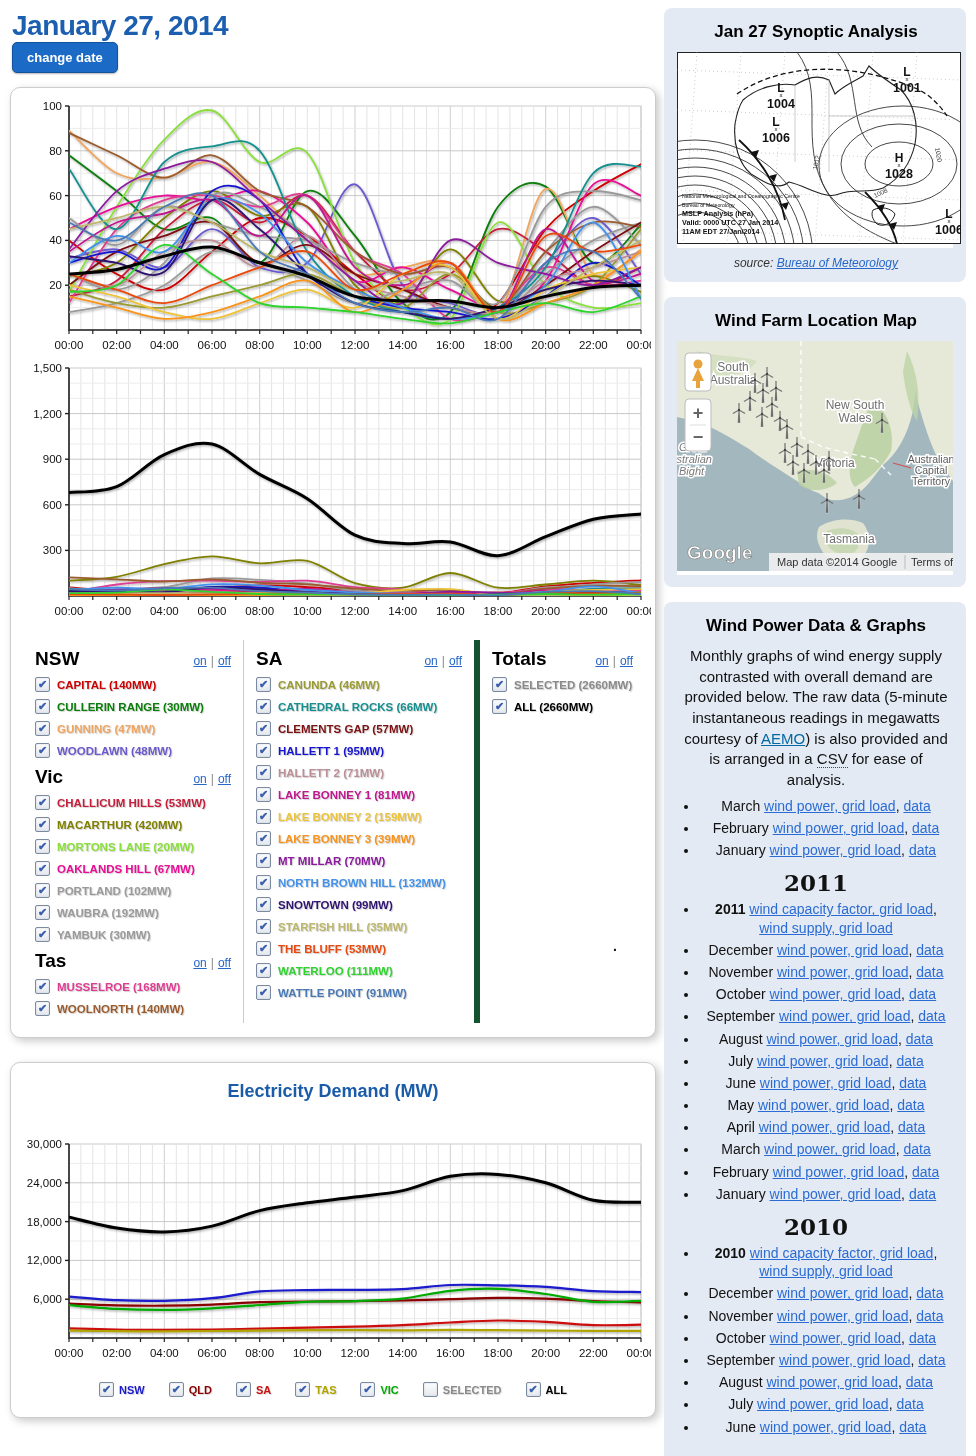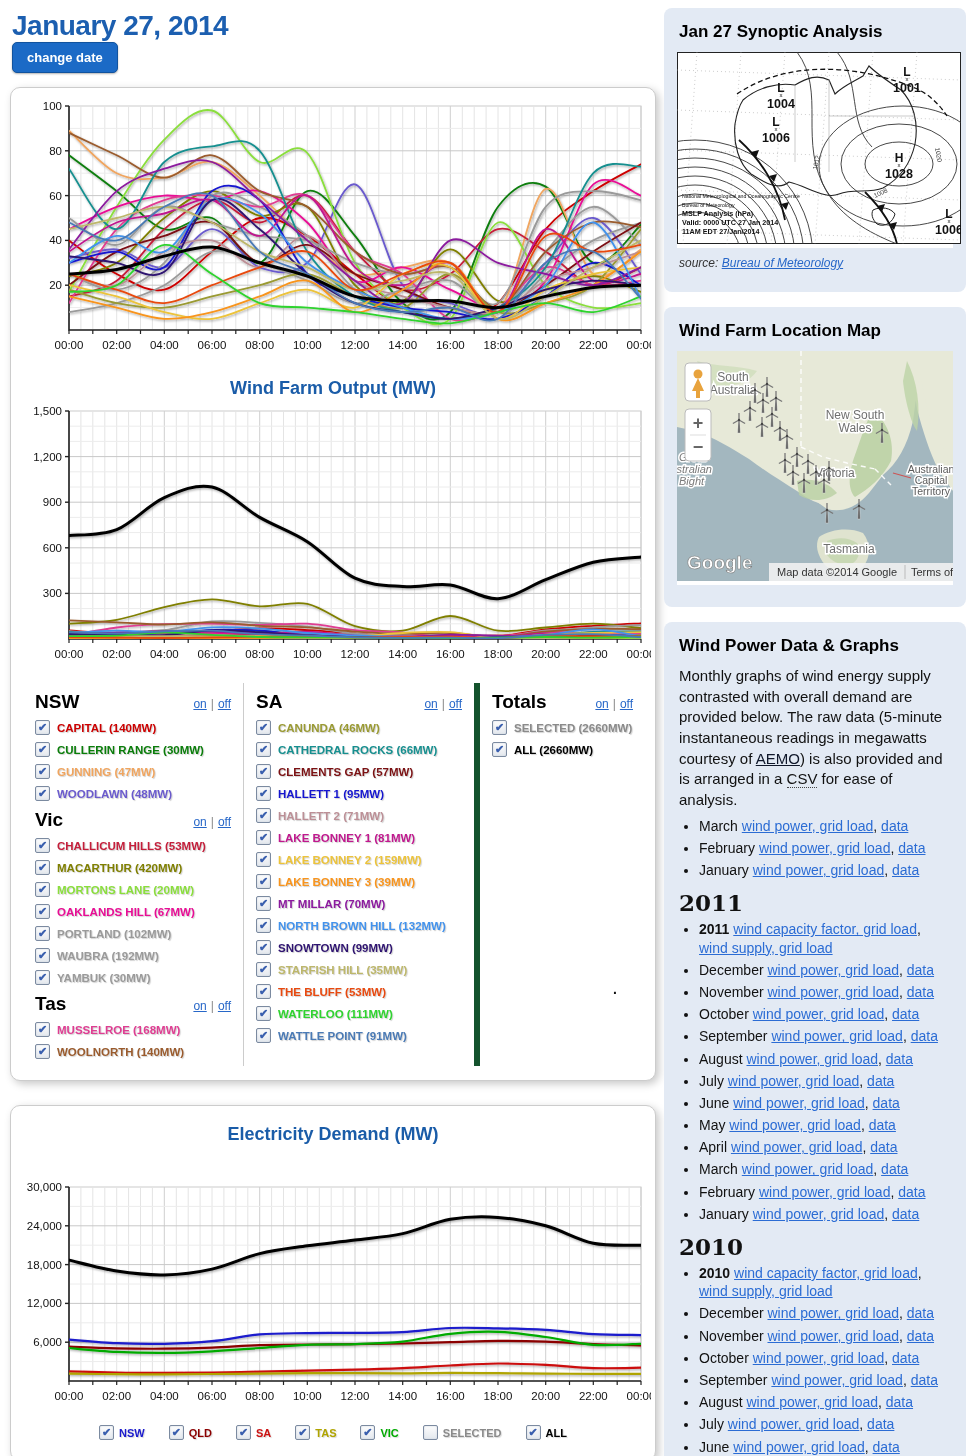--- a/index.html
+++ b/index.html
@@ -34,27 +34,27 @@
   .cb{width:13px;height:13px;border:1px solid #7b8aa0;border-radius:2px;background:linear-gradient(#fdfdfd,#e4e8ee);
     display:inline-flex;align-items:center;justify-content:center;font-size:11px;line-height:1;color:#3a5fae;
     flex:0 0 13px;box-shadow:inset 0 0 2px #c9d2de;}
   .cb.checked::after{content:"✔";font-weight:bold;}
   .stray{position:absolute;right:28px;top:298px;font-size:14px;font-weight:bold;}
   
   .dleg{display:flex;justify-content:center;gap:24px;margin:14px 0 6px 0;}
   .dleg .item{display:flex;align-items:center;gap:5px;cursor:pointer;}
   .dleg .lbl{font-size:11px;font-weight:bold;text-shadow:1px 1px 1px rgba(0,0,0,.15);}
   
-  .sbox{background:#e3eaf4;border-radius:8px;padding:12px 13px 22px 13px;margin-bottom:15px;}
+  .sbox{background:#e3eaf4;border-radius:8px;padding:12px 13px 12px 13px;margin-bottom:15px;text-align:center;}
   .sb-h{font-size:17px;font-weight:bold;margin:2px 0 10px 2px;color:#000;}
   .mapframe{background:#fff;}
   .srcline{font-size:12px;font-style:italic;color:#333;margin:8px 0 0 2px;}
   .srcline a{color:#2767c8;}
   .intro{font-size:15px;line-height:1.38;margin:0 0 6px 2px;}
-  .intro a{color:#0f172a;}
+  .intro a{color:#0369a1;}
   .abbr{border-bottom:1px dotted #444;text-decoration:none;}
   .yr{font-family:"DejaVu Serif","Liberation Serif",serif;font-size:23px;font-weight:bold;margin:10px 0 4px 2px;}
   ul.mlist{margin:2px 0 4px 0;padding-left:22px;font-size:14px;}
   ul.mlist li{margin:4px 0;line-height:1.3;}
   ul.mlist a{color:#2b6cd4;}
   ul.mlist b{font-weight:bold;}
   svg text{font-family:"Liberation Sans",sans-serif;}
 </style>
 </head>
 <body>
@@ -212,21 +212,20 @@
               <path d="M52.0,164.8C59.9,160.3 83.8,139.8 99.7,137.9C115.6,136.1 131.4,159.6 147.3,153.6C163.2,147.6 179.1,108.4 195.0,102.1C210.9,95.7 226.8,105.1 242.7,115.5C258.6,126.0 274.4,152.1 290.3,164.8C306.2,177.5 322.1,184.2 338.0,191.7C353.9,199.1 369.8,204.7 385.7,209.6C401.6,214.5 417.4,220.1 433.3,220.8C449.2,221.5 465.1,219.7 481.0,214.1C496.9,208.5 512.8,202.1 528.7,187.2C544.6,172.3 560.4,122.2 576.3,124.5C592.2,126.7 616.1,187.9 624.0,200.6" stroke="#4292ec" stroke-width="1.8"></path>
               <path d="M52.0,158.1C59.9,159.2 83.8,162.2 99.7,164.8C115.6,167.4 131.4,184.2 147.3,173.8C163.2,163.3 179.1,109.2 195.0,102.1C210.9,95.0 226.8,118.9 242.7,131.2C258.6,143.5 274.4,163.7 290.3,176.0C306.2,188.3 322.1,198.8 338.0,205.1C353.9,211.5 369.8,211.5 385.7,214.1C401.6,216.7 417.4,221.5 433.3,220.8C449.2,220.1 465.1,214.5 481.0,209.6C496.9,204.7 512.8,196.2 528.7,191.7C544.6,187.2 560.4,183.5 576.3,182.7C592.2,182.0 616.1,186.5 624.0,187.2" stroke="#2e1370" stroke-width="1.8"></path>
               <path d="M52.0,131.2C59.9,129.3 83.8,123.7 99.7,120.0C115.6,116.3 131.4,108.1 147.3,108.8C163.2,109.5 179.1,117.0 195.0,124.5C210.9,131.9 226.8,146.1 242.7,153.6C258.6,161.1 274.4,162.9 290.3,169.3C306.2,175.6 322.1,189.4 338.0,191.7C353.9,193.9 369.8,185.3 385.7,182.7C401.6,180.1 417.4,169.7 433.3,176.0C449.2,182.3 465.1,217.1 481.0,220.8C496.9,224.5 512.8,207.0 528.7,198.4C544.6,189.8 560.4,178.6 576.3,169.3C592.2,159.9 616.1,146.9 624.0,142.4" stroke="#bdb76b" stroke-width="1.8"></path>
               <path d="M52.0,176.0C59.9,178.6 83.8,186.8 99.7,191.7C115.6,196.5 131.4,205.9 147.3,205.1C163.2,204.4 179.1,193.2 195.0,187.2C210.9,181.2 226.8,174.9 242.7,169.3C258.6,163.7 274.4,149.9 290.3,153.6C306.2,157.3 322.1,187.9 338.0,191.7C353.9,195.4 369.8,180.5 385.7,176.0C401.6,171.5 417.4,158.5 433.3,164.8C449.2,171.1 465.1,218.6 481.0,214.1C496.9,209.6 512.8,148.0 528.7,137.9C544.6,127.8 560.4,152.1 576.3,153.6C592.2,155.1 616.1,148.0 624.0,146.9" stroke="#e8490f" stroke-width="1.8"></path>
               <path d="M52.0,193.9C59.9,192.8 83.8,195.0 99.7,187.2C115.6,179.4 131.4,148.7 147.3,146.9C163.2,145.0 179.1,166.3 195.0,176.0C210.9,185.7 226.8,199.5 242.7,205.1C258.6,210.7 274.4,208.1 290.3,209.6C306.2,211.1 322.1,212.2 338.0,214.1C353.9,215.9 369.8,218.9 385.7,220.8C401.6,222.7 417.4,226.4 433.3,225.3C449.2,224.2 465.1,217.4 481.0,214.1C496.9,210.7 512.8,205.1 528.7,205.1C544.6,205.1 560.4,215.2 576.3,214.1C592.2,213.0 616.1,201.0 624.0,198.4" stroke="#2fd32f" stroke-width="1.8"></path>
               <path d="M52.0,124.5C59.9,127.5 83.8,145.0 99.7,142.4C115.6,139.8 131.4,116.3 147.3,108.8C163.2,101.3 179.1,90.1 195.0,97.6C210.9,105.1 226.8,140.5 242.7,153.6C258.6,166.7 274.4,167.4 290.3,176.0C306.2,184.6 322.1,198.8 338.0,205.1C353.9,211.5 369.8,213.3 385.7,214.1C401.6,214.8 417.4,208.5 433.3,209.6C449.2,210.7 465.1,228.3 481.0,220.8C496.9,213.3 512.8,176.0 528.7,164.8C544.6,153.6 560.4,147.6 576.3,153.6C592.2,159.6 616.1,192.8 624.0,200.6" stroke="#4a7ab5" stroke-width="1.8"></path>
               <path d="M52.0,176.0C59.9,175.3 83.8,174.5 99.7,171.5C115.6,168.5 131.4,161.8 147.3,158.1C163.2,154.3 179.1,148.0 195.0,149.1C210.9,150.2 226.8,159.9 242.7,164.8C258.6,169.7 274.4,172.6 290.3,178.2C306.2,183.8 322.1,194.3 338.0,198.4C353.9,202.5 369.8,202.1 385.7,202.9C401.6,203.6 417.4,201.8 433.3,202.9C449.2,204.0 465.1,210.3 481.0,209.6C496.9,208.9 512.8,201.8 528.7,198.4C544.6,195.0 560.4,191.3 576.3,189.4C592.2,187.6 616.1,187.6 624.0,187.2" stroke="#000000" stroke-width="3"></path>
             </g>
           </svg></div>
 
-      <div class="ctitle" style="margin-top:18px;">Wind Farm Output (MW)</div>
       <div class="chartbox" id="chart-output"><svg viewBox="0 0 634 262" width="634" height="262">
             <defs>
               <clipPath id="cp-output">
                 <rect x="52" y="8" width="572" height="228"></rect>
               </clipPath>
               <filter id="fs-output" x="-5%" y="-10%" width="112%" height="125%">
                 <feDropShadow dx="1" dy="1.3" stdDeviation="0.8" flood-opacity="0.33"></feDropShadow>
               </filter>
             </defs>
             <rect x="52" y="8" width="572" height="228" fill="#fff" stroke="#ccc"></rect>

